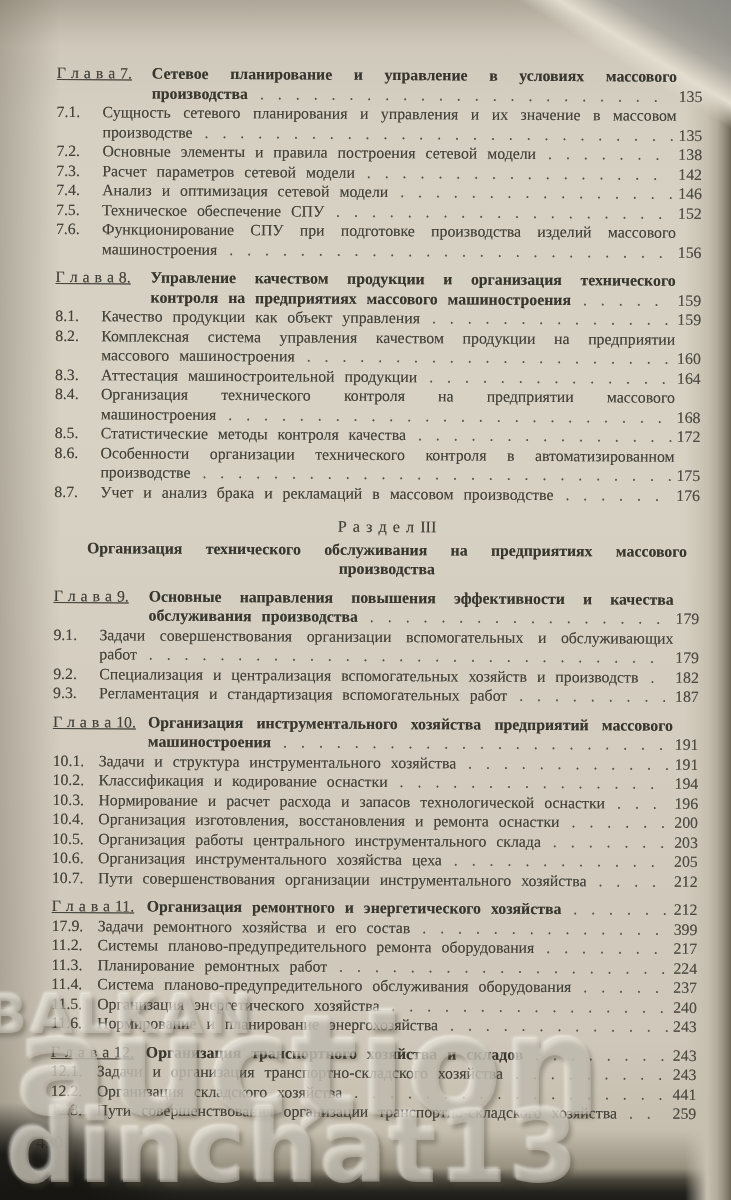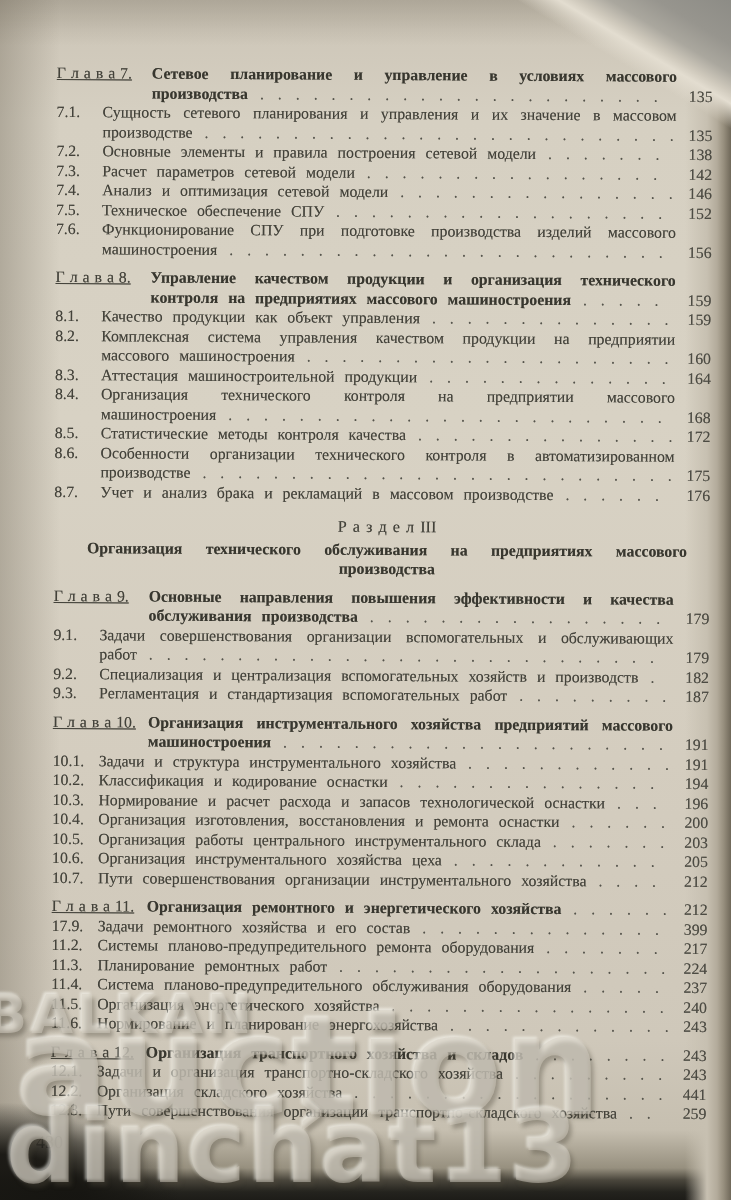--- a/index.html
+++ b/index.html
@@ -35,21 +35,21 @@
   .content{
     position:absolute;left:57px;top:54px;width:666px;
     transform:rotate(.35deg);transform-origin:top left;
     color:#43423a;
     font-size:15.8px;line-height:19.5px;
     word-spacing:6px;
     text-shadow:0 0 .6px rgba(67,66,58,.55);
   }
   .entry{display:flex;align-items:flex-end;}
   .entry .body{flex:1 1 auto;min-width:0;text-align:justify;}
-  .entry .pageno{flex:0 0 44px;text-align:center;word-spacing:0;
+  .entry .pageno{flex:0 0 44px;text-align:left;word-spacing:0;
     color:#4c4b43;padding-left:2px;}
   .entry.item .body{padding-left:46px;text-indent:-46px;}
   .entry.item .num{display:inline-block;width:46px;text-indent:0;word-spacing:0;font-family:Liberation Serif, serif;}
   .entry.chapter{margin-top:9px;}
   .entry.chapter .body{padding-left:95px;text-indent:-95px;}
   .entry.chapter .num{display:inline-block;width:95px;text-indent:0;word-spacing:1px;text-decoration:underline;}
   .entry.chapter .ttl{font-weight:bold;color:#38372f;}
   .dots{letter-spacing:2px;word-spacing:6px;color:#55544c;}
   .part-label{margin-top:15px;text-align:center;font-size:16.2px;word-spacing:2px;}
   .part-title{font-weight:bold;color:#38372f;max-width:600px;margin:2px auto 3px auto;

